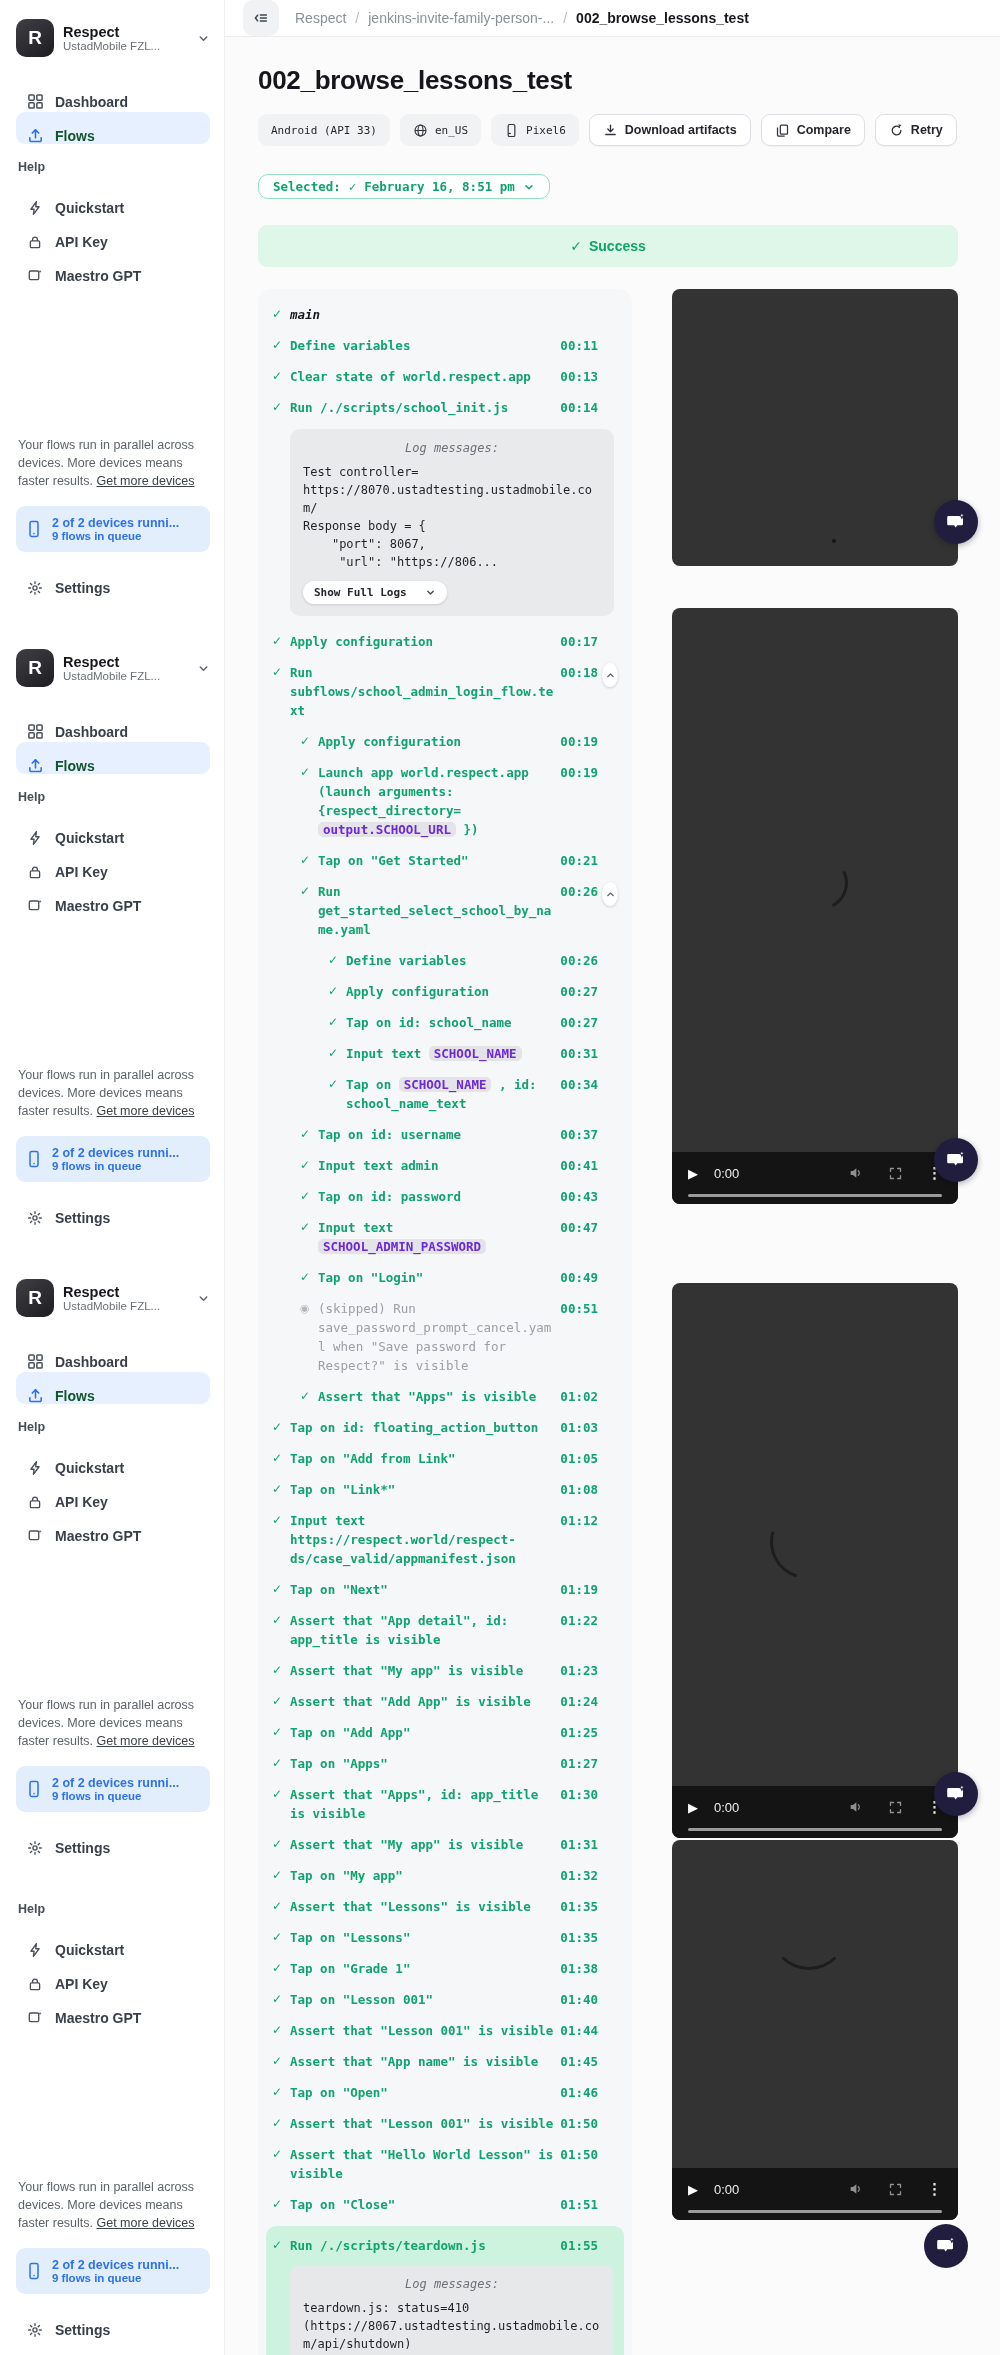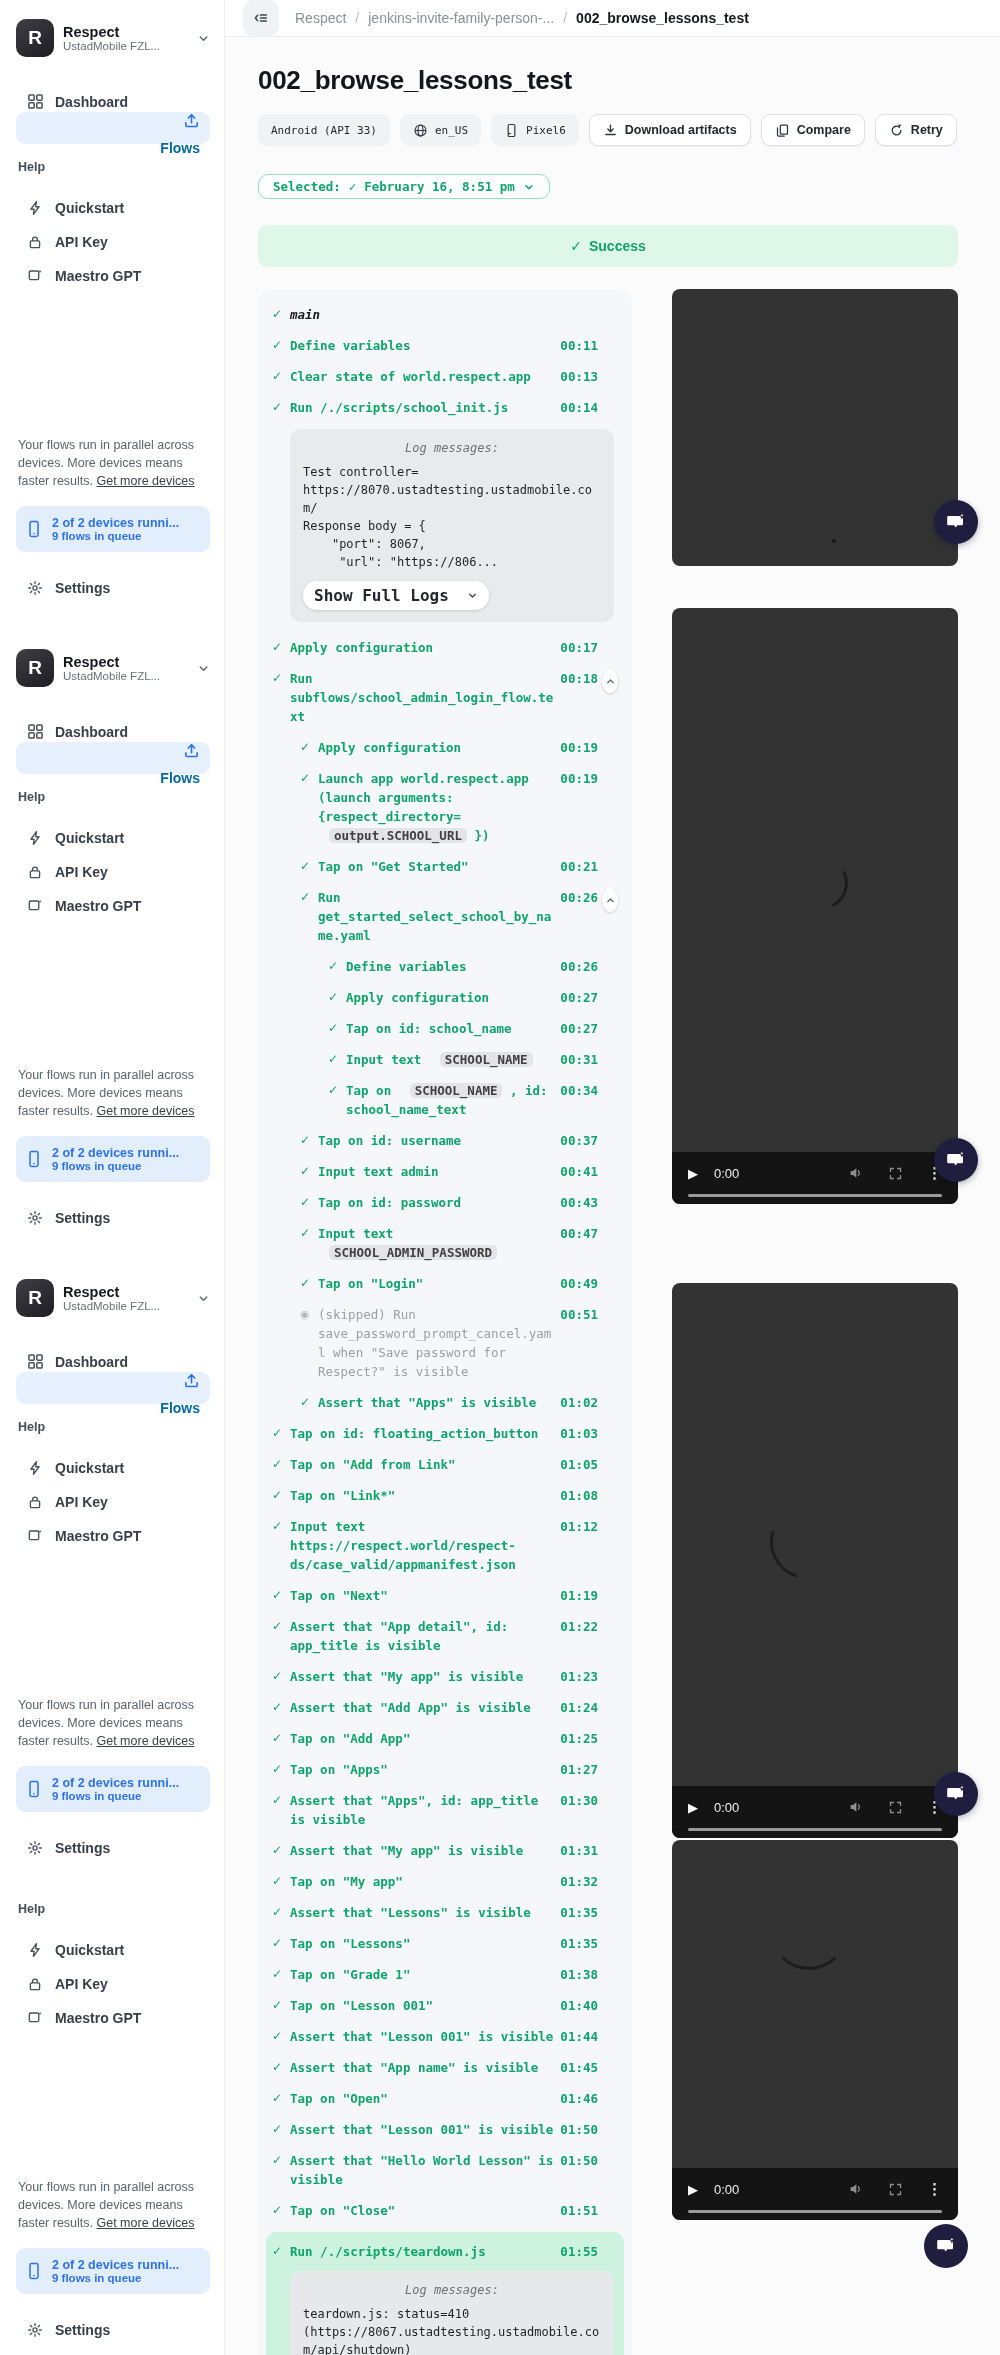--- a/index.html
+++ b/index.html
@@ -11,21 +11,21 @@
   .sidebar { width:225px; min-width:225px; background:#ffffff; border-right:1px solid #eef0f3; padding:12px 14px 0 16px; overflow:hidden; }
   .sb-block { margin-bottom:46px; }
   .brand { display:flex; align-items:center; gap:9px; height:52px; margin-bottom:14px; cursor:pointer; }
   .brand-logo { width:38px; height:38px; border-radius:10px; background:linear-gradient(145deg,#3e3e44,#1d1d22); color:#fff; font-weight:bold; font-size:19px; display:flex; align-items:center; justify-content:center; flex:0 0 auto; }
   .brand-meta { flex:1; min-width:0; }
   .brand-name { font-size:14.5px; font-weight:700; color:#17181d; }
   .brand-org { font-size:11.5px; color:#6b7077; white-space:nowrap; }
   .chev { color:#5f6470; display:flex; }
   .nav-item { display:flex; align-items:flex-end; gap:11px; height:32px; margin-bottom:2px; padding:0 10px; border-radius:9px; font-size:14px; font-weight:600; color:#3a4049; cursor:pointer; }
   .nav-item .icon { display:flex; width:18px; justify-content:center; color:#4a505a; }
-  .nav-item.active { background:#e7f0fe; color:#0369a1;flex-direction:column; }
+  .nav-item.active { background:#e7f0fe; color:#14532d; }
   .nav-item.active .icon { color:#2d72ea; }
   .help-label { font-size:12.5px; font-weight:700; color:#474d57; margin:16px 0 8px 2px; height:16px; }
   .sb-spacer { height:150px; }
   .promo { font-size:12.5px; line-height:18px; color:#5d636b; margin:0 0 16px 2px; }
   .promo-link { color:#3c4147; text-decoration:underline; cursor:pointer; }
   .devices-box { display:flex; align-items:center; gap:9px; background:#e3eefc; border-radius:9px; padding:6px 9px; height:46px; margin-bottom:14px; cursor:pointer; }
   .devices-box .icon { color:#2d72ea; display:flex; }
   .dv-title { font-size:12.5px; font-weight:700; color:#2d72ea; white-space:nowrap; overflow:hidden; }
   .dv-sub { font-size:11.5px; font-weight:600; color:#2d72ea; }
   .settings { height:30px; margin-bottom:0; }
@@ -55,25 +55,25 @@
   .steps-panel { width:374px; min-width:374px; background:#f6f7f8; border-radius:14px; padding:16px 14px; }
   .step-row { display:grid; grid-template-columns:18px 1fr 42px 20px; margin-bottom:12px; align-items:start; }
   .step-check { color:#0fa36d; font-size:12px; line-height:19px; }
   .step-check.skipped { color:#b4b8bd; font-size:11px; }
   .step-text { font-family:"DejaVu Sans Mono",monospace; font-size:12.5px; line-height:19px; color:#0fa36d; font-weight:600; word-break:break-word; }
   .step-text.skipped { color:#9aa0a6; font-weight:500; }
   .step-text.step-main { color:#17181d; font-weight:800; font-style:italic; }
   .step-time { font-family:"DejaVu Sans Mono",monospace; font-size:12.5px; line-height:19px; color:#0fa36d; font-weight:600; text-align:right; }
   .step-gutter { display:flex; justify-content:flex-end; }
   .collapse-step { width:24px; height:24px; border:none; border-radius:50%; background:#fff; box-shadow:0 1px 3px rgba(20,20,40,.18); color:#5f6470; display:flex; align-items:center; justify-content:center; cursor:pointer; margin-left:4px; }
-  .chip { background:#e4e4e8; border-radius:5px; padding:0 5px; color:#404040; font-weight:700;margin-left:11px; }
+  .chip { background:#e4e4e8; border-radius:5px; padding:0 5px; color:#6d28d9; font-weight:700; }
   .log-box { background:#e9eaec; border-radius:10px; padding:12px 13px 12px 13px; margin:2px 4px 16px 18px; }
   .log-label { font-family:"DejaVu Sans Mono",monospace; font-size:12px; font-style:italic; color:#6c7178; margin-bottom:8px;text-align:center; }
   .log-line { font-family:"DejaVu Sans Mono",monospace; font-size:12px; line-height:18px; color:#1f2127; white-space:pre-wrap; word-break:break-all; }
-  .show-logs-btn { margin-top:10px; display:inline-flex; align-items:center; gap:18px; background:#fff; border:none; border-radius:14px; padding:5px 11px; font-family:"DejaVu Sans Mono",monospace; font-size:16px; font-weight:700; color:#26272e; box-shadow:0 1px 3px rgba(20,20,40,.14); cursor:pointer; }
+  .show-logs-btn { margin-top:10px; display:inline-flex; align-items:center; gap:18px; background:#fff; border:none; border-radius:14px; padding:5px 11px; font-family:"DejaVu Sans Mono",monospace; font-size:11px; font-weight:700; color:#26272e; box-shadow:0 1px 3px rgba(20,20,40,.14); cursor:pointer; }
   .show-logs-btn .icon { display:flex; color:#44484f; }
   .hl-box { background:#cdf3df; border-radius:10px; padding:10px 6px 2px 6px; margin:0 -6px 0 -6px; }
   .hl-box .step-row { margin-bottom:10px; }
   .hl-box .log-box { background:#e7e8ea; margin-bottom:6px; }
 
   
   .video-col { width:286px; min-width:286px; display:flex; flex-direction:column; }
   .video-wrap { position:relative; }
   .video-panel { width:286px; background:#333333; border-radius:8px; position:relative; overflow:hidden; }
   .vw-0 .video-panel { height:277px; } .vw-0 { margin-bottom:42px; }

